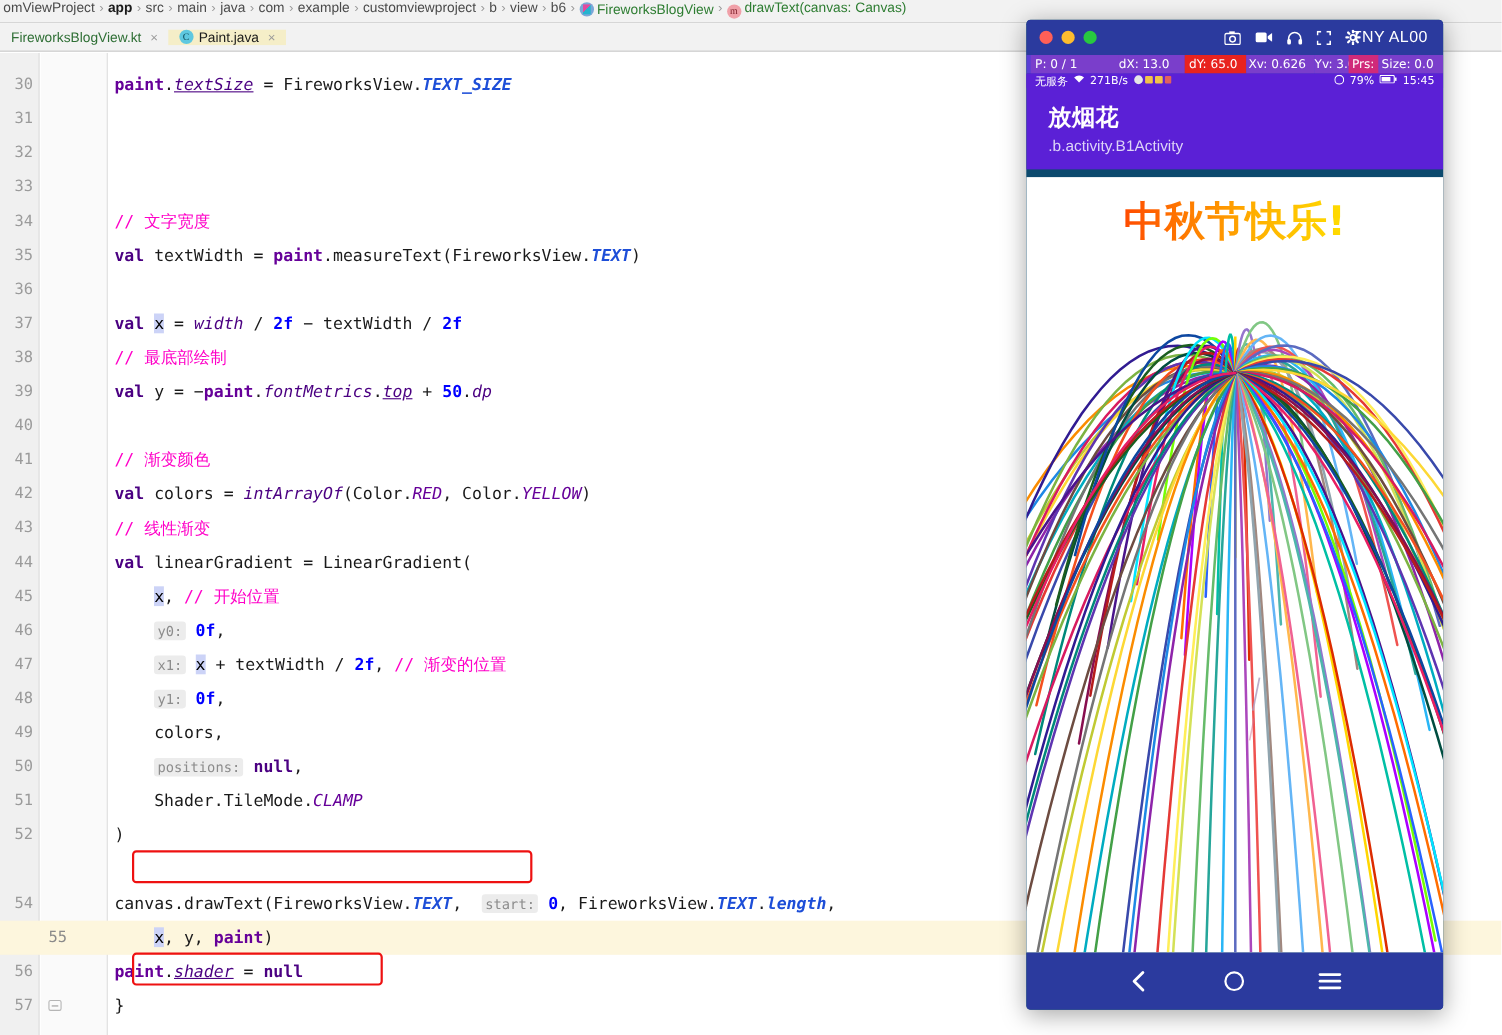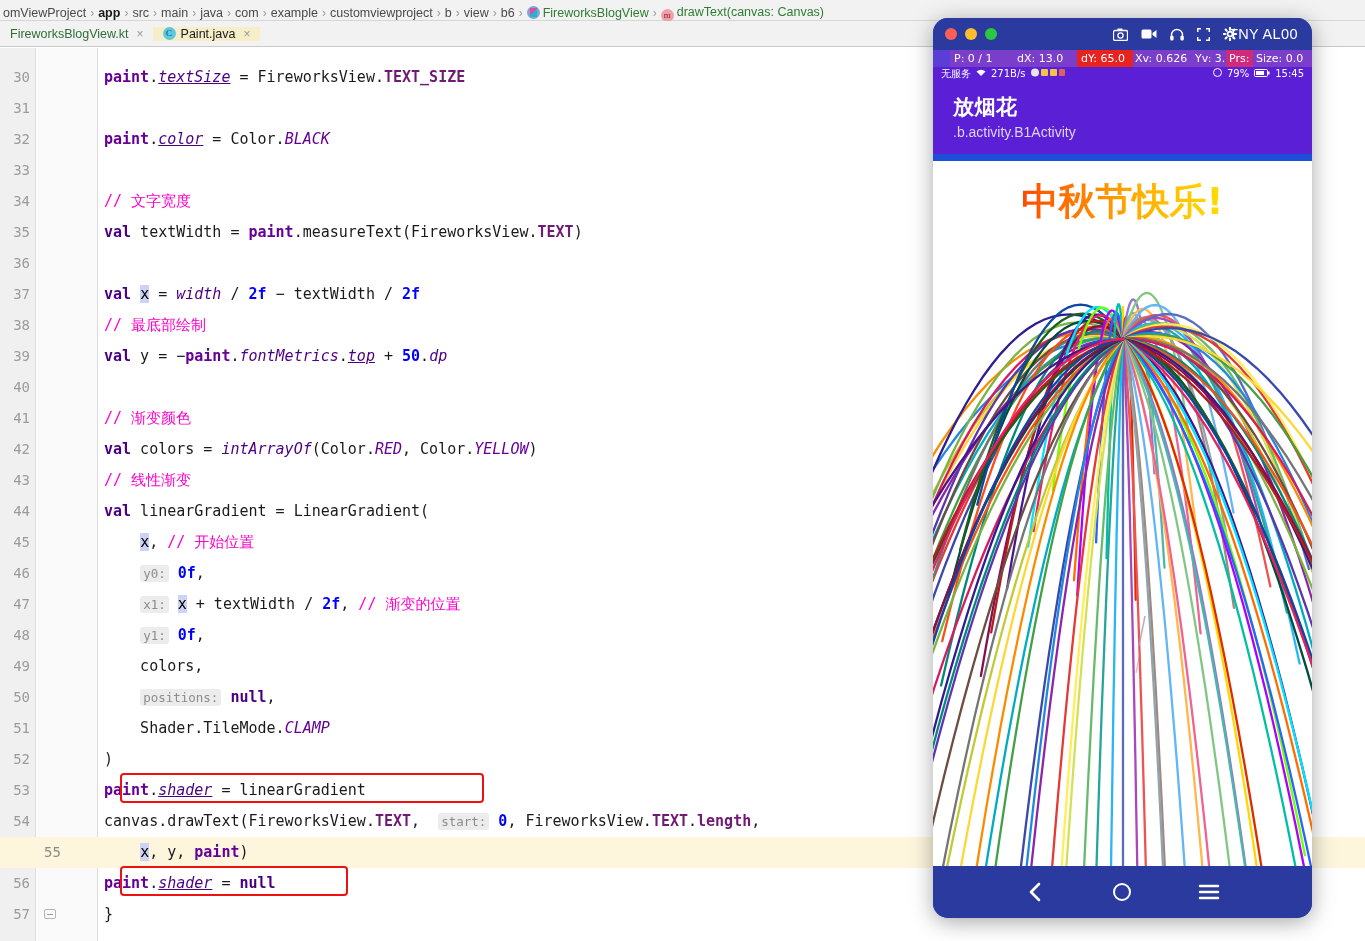--- a/index.html
+++ b/index.html
@@ -10,21 +10,21 @@
     background: #ffffff;
     font-family: "Liberation Sans", sans-serif;
   }
 
   
   #ide { position: absolute; inset: 0; background: #ffffff; }
 
   .breadcrumb {
     position: absolute; top: 0; left: 0; right: 0; height: 21px;
     background: #f2f2f2; border-bottom: 1px solid #d6d6d6;
-    display: flex; align-items: flex-end; padding-left: 0px;
+    display: flex; align-items: flex-start; padding-left: 0px;
     font-size: 12.5px; color: #3c3c3c; white-space: nowrap;
   }
   .crumb { padding: 0 3px; color: #4a4a4a; }
   .crumb.bold { font-weight: bold; color: #1a1a1a; }
   .crumb.kt { color: #2e7d32; }
   .crumb.mt { color: #2e7d32; }
   .sep { color: #9a9a9a; padding: 0 1px; font-size: 12px; }
   .ic-kt {
     display:inline-block; width: 13px; height: 13px; border-radius: 50%;
     background: #7aa7d8; position: relative; top: 2px; margin-right: 3px;
@@ -85,44 +85,44 @@
   .ln.hl { background: #fdf6dd; }
   .ln.hl .num { color:#8a8a8a;padding-left:44px; }
 
   .kw { color: #4b0082; font-weight: bold; }
   .kw2 { color: #660099; font-weight: bold; }
   .prop { color: #4b0082; font-style: italic; text-decoration: underline; }
   .italic { color: #4b0082; font-style: italic; }
   .num-lit { color: #0000ff; font-weight: bold; }
   .cmt { color: #ff00c8; }
   .const { color: #660099; font-style: italic; }
-  .bconst { color: #701a75; font-weight: bold; }
+  .bconst { color: #1d4ed8; font-weight: bold; font-style: italic; }
   .plain { color: #1a1a1a; }
   .hint {
     background: #ececec; color: #8c8c8c; border-radius: 3px;
     padding: 1px 3px; font-size: 12.5px;
   }
   .selx { background:#ccd3f7; }
 
   .redbox {
     position: absolute; border: 2px solid #ee1111; border-radius: 4px;
     pointer-events: none;
   }
   .foldmark {
     position:absolute; left:44px; width:12px; height:10px;
     border:1px solid #b5b5b5; background:#fafafa; border-radius:2px;
   }
   .foldmark::after{content:"";position:absolute;left:2px;top:4px;width:6px;height:1px;background:#9a9a9a;}
 
   
   #phone {
     position: absolute; left: 933px; top: 18px; width: 379px; height: 900px;
-    border-radius: 15px; overflow: hidden;
+    border-radius: 4px; overflow: hidden;
     box-shadow: 0 4px 22px rgba(0,0,0,0.35);
-    background: #1d4ed8;
+    background: #0c4a6e;
   }
   .ptitle {
     height: 32px; background: #2b3a9e;
     display:flex; align-items:center; padding: 0 12px; position:relative;
   }
   .traffic { display:flex; gap:8px; align-items:center; }
   .dot { width:12px;height:12px;border-radius:50%; }
   .dot.r{background:#ff5f57;} .dot.y{background:#febc2e;} .dot.g{background:#28c840;}
   .ticons { position:absolute; left:180px; display:flex; gap:13px; align-items:center; }
   .ticons svg { display:block; }
@@ -221,42 +221,41 @@
       </div>
     </div>
 
   <div id="editor">
     <div class="gutter"></div>
     <div class="gutter2"></div>
     <div class="vline"></div>
     <div class="codearea" id="codearea">
         <div class="ln" style="top: 14px; position: absolute; left: 0px; right: 0px;"><span class="num">30</span><span class="txt"><span class="kw2">paint</span><span class="plain">.</span><span class="prop">textSize</span><span class="plain"> = FireworksView.</span><span class="bconst">TEXT_SIZE</span></span></div>
         <div class="ln" style="top: 45px; position: absolute; left: 0px; right: 0px;"><span class="num">31</span></div>
-        <div class="ln" style="top: 76px; position: absolute; left: 0px; right: 0px;"><span class="num">32</span><span class="txt"><span class="kw2">paint</span><span class="plain">.</span><span class="prop">color</span><span class="plain"> = Color.</span><span class="const">BLACK</span></span></div>
+        <div class="ln" style="top: 76px; position: absolute; left: 0px; right: 0px;"><span class="num">32</span></div>
         <div class="ln" style="top: 107px; position: absolute; left: 0px; right: 0px;"><span class="num">33</span><span class="txt"></span></div>
         <div class="ln" style="top: 138px; position: absolute; left: 0px; right: 0px;"><span class="num">34</span><span class="txt"><span class="cmt">// 文字宽度</span></span></div>
         <div class="ln" style="top: 169px; position: absolute; left: 0px; right: 0px;"><span class="num">35</span><span class="txt"><span class="kw">val</span><span class="plain"> textWidth = </span><span class="kw2">paint</span><span class="plain">.measureText(FireworksView.</span><span class="bconst">TEXT</span><span class="plain">)</span></span></div>
         <div class="ln" style="top: 200px; position: absolute; left: 0px; right: 0px;"><span class="num">36</span><span class="txt"></span></div>
         <div class="ln" style="top: 231px; position: absolute; left: 0px; right: 0px;"><span class="num">37</span><span class="txt"><span class="kw">val</span><span class="plain"> </span><span class="selx">x</span><span class="plain"> = </span><span class="italic">width</span><span class="plain"> / </span><span class="num-lit">2f</span><span class="plain"> − textWidth / </span><span class="num-lit">2f</span></span></div>
         <div class="ln" style="top: 262px; position: absolute; left: 0px; right: 0px;"><span class="num">38</span><span class="txt"><span class="cmt">// 最底部绘制</span></span></div>
         <div class="ln" style="top: 293px; position: absolute; left: 0px; right: 0px;"><span class="num">39</span><span class="txt"><span class="kw">val</span><span class="plain"> y = −</span><span class="kw2">paint</span><span class="plain">.</span><span class="italic">fontMetrics</span><span class="plain">.</span><span class="prop">top</span><span class="plain"> + </span><span class="num-lit">50</span><span class="plain">.</span><span class="italic">dp</span></span></div>
         <div class="ln" style="top: 324px; position: absolute; left: 0px; right: 0px;"><span class="num">40</span><span class="txt"></span></div>
         <div class="ln" style="top: 355px; position: absolute; left: 0px; right: 0px;"><span class="num">41</span><span class="txt"><span class="cmt">// 渐变颜色</span></span></div>
         <div class="ln" style="top: 386px; position: absolute; left: 0px; right: 0px;"><span class="num">42</span><span class="txt"><span class="kw">val</span><span class="plain"> colors = </span><span class="italic">intArrayOf</span><span class="plain">(Color.</span><span class="const">RED</span><span class="plain">, Color.</span><span class="const">YELLOW</span><span class="plain">)</span></span></div>
         <div class="ln" style="top: 417px; position: absolute; left: 0px; right: 0px;"><span class="num">43</span><span class="txt"><span class="cmt">// 线性渐变</span></span></div>
         <div class="ln" style="top: 448px; position: absolute; left: 0px; right: 0px;"><span class="num">44</span><span class="txt"><span class="kw">val</span><span class="plain"> linearGradient = LinearGradient(</span></span></div>
         <div class="ln" style="top: 479px; position: absolute; left: 0px; right: 0px;"><span class="num">45</span><span class="txt"><span class="plain">    </span><span class="selx">x</span><span class="plain">, </span><span class="cmt">// 开始位置</span></span></div>
         <div class="ln" style="top: 510px; position: absolute; left: 0px; right: 0px;"><span class="num">46</span><span class="txt"><span class="plain">    </span><span class="hint">y0:</span><span class="plain"> </span><span class="num-lit">0f</span><span class="plain">,</span></span></div>
         <div class="ln" style="top: 541px; position: absolute; left: 0px; right: 0px;"><span class="num">47</span><span class="txt"><span class="plain">    </span><span class="hint">x1:</span><span class="plain"> </span><span class="selx">x</span><span class="plain"> + textWidth / </span><span class="num-lit">2f</span><span class="plain">, </span><span class="cmt">// 渐变的位置</span></span></div>
         <div class="ln" style="top: 572px; position: absolute; left: 0px; right: 0px;"><span class="num">48</span><span class="txt"><span class="plain">    </span><span class="hint">y1:</span><span class="plain"> </span><span class="num-lit">0f</span><span class="plain">,</span></span></div>
         <div class="ln" style="top: 603px; position: absolute; left: 0px; right: 0px;"><span class="num">49</span><span class="txt"><span class="plain">    colors,</span></span></div>
         <div class="ln" style="top: 634px; position: absolute; left: 0px; right: 0px;"><span class="num">50</span><span class="txt"><span class="plain">    </span><span class="hint">positions:</span><span class="plain"> </span><span class="kw">null</span><span class="plain">,</span></span></div>
         <div class="ln" style="top: 665px; position: absolute; left: 0px; right: 0px;"><span class="num">51</span><span class="txt"><span class="plain">    Shader.TileMode.</span><span class="const">CLAMP</span></span></div>
         <div class="ln" style="top: 696px; position: absolute; left: 0px; right: 0px;"><span class="num">52</span><span class="txt"><span class="plain">)</span></span></div>
-        <div class="ln" style="top: 727px; position: absolute; left: 0px; right: 0px;"><span class="num">53</span><span class="txt"><span class="kw2">paint</span><span class="plain">.</span><span class="prop">shader</span><span class="plain"> = linearGradient</span></span></div>
         <div class="ln" style="top: 758px; position: absolute; left: 0px; right: 0px;"><span class="num">54</span><span class="txt"><span class="plain">canvas.drawText(FireworksView.</span><span class="bconst">TEXT</span><span class="plain">,  </span><span class="hint">start:</span><span class="plain"> </span><span class="num-lit">0</span><span class="plain">, FireworksView.</span><span class="bconst">TEXT</span><span class="plain">.</span><span class="bconst">length</span><span class="plain">,</span></span></div>
         <div class="ln hl" style="top: 789px; position: absolute; left: 0px; right: 0px;"><span class="num">55</span><span class="txt"><span class="plain">    </span><span class="selx">x</span><span class="plain">, y, </span><span class="kw2">paint</span><span class="plain">)</span></span></div>
         <div class="ln" style="top: 820px; position: absolute; left: 0px; right: 0px;"><span class="num">56</span><span class="txt"><span class="kw2">paint</span><span class="plain">.</span><span class="prop">shader</span><span class="plain"> = </span><span class="kw">null</span></span></div>
         <div class="ln" style="top: 851px; position: absolute; left: 0px; right: 0px;"><span class="num">57</span><span class="txt"><span class="plain">}</span></span></div>
         <div class="foldmark" style="top: 861px;"></div>
         <div class="redbox" style="top: 725px; left: 120px; height: 30px; width: 364px;"></div>
         <div class="redbox" style="top: 818px; left: 120px; height: 30px; width: 228px;"></div>
       </div>
   </div>
 </div>
@@ -308,21 +307,21 @@
               <line x1="11.4" y1="2.6" x2="10.3" y2="3.7"></line>
               <line x1="3.7" y1="10.3" x2="2.6" y2="11.4"></line>
             </g>
           </svg>
       </span>
     </div>
     <div class="pdevname">TNY AL00</div>
   </div>
 
   <div class="debugbar">
-    <div class="dseg pur" style="left:17px;width:84px;padding-left:4px;">P: 0 / 1</div>
+    <div class="dseg pur" style="left:4px;width:84px;padding-left:4px;">P: 0 / 1</div>
     <div class="dseg pur" style="left:84px;width:60px;">dX: 13.0</div>
     <div class="dseg red" style="left:144px;width:56px;padding-left:4px;">dY: 65.0</div>
     <div class="dseg pur" style="left:200px;width:62px;padding-left:2px;">Xv: 0.626</div>
     <div class="dseg pur" style="left:262px;width:62px;">Yv: 3.069</div>
     <div class="dseg pink" style="left:293px;width:56px;padding-left:3px;">Prs: 0.06</div>
     <div class="dseg pur" style="left:320px;width:79px;padding-left:3px;">Size: 0.0</div>
   </div>
 
   <div class="statusbar">
     <div class="sb-left">

